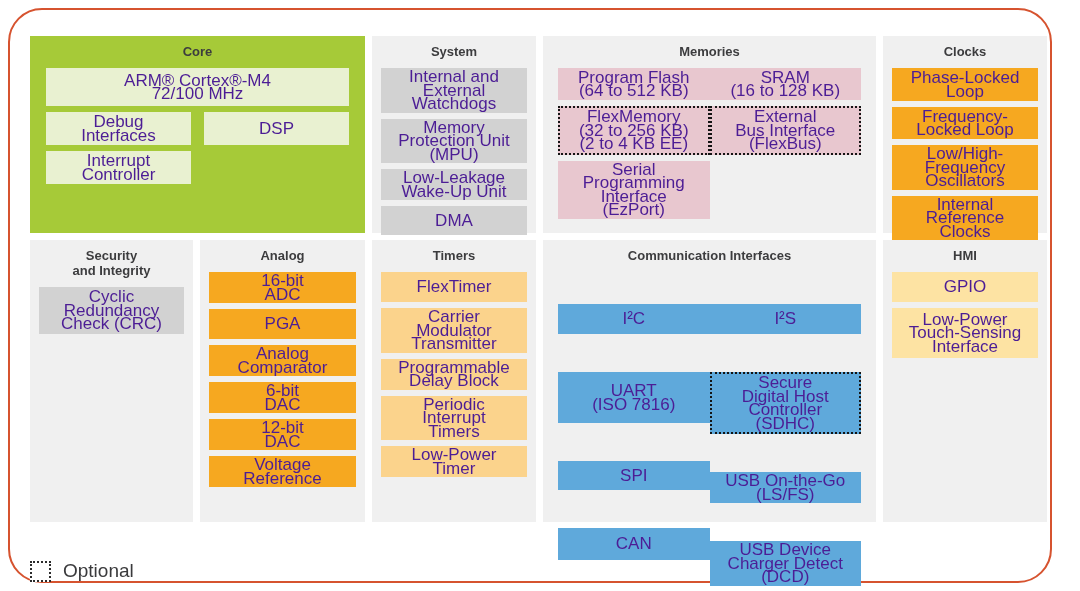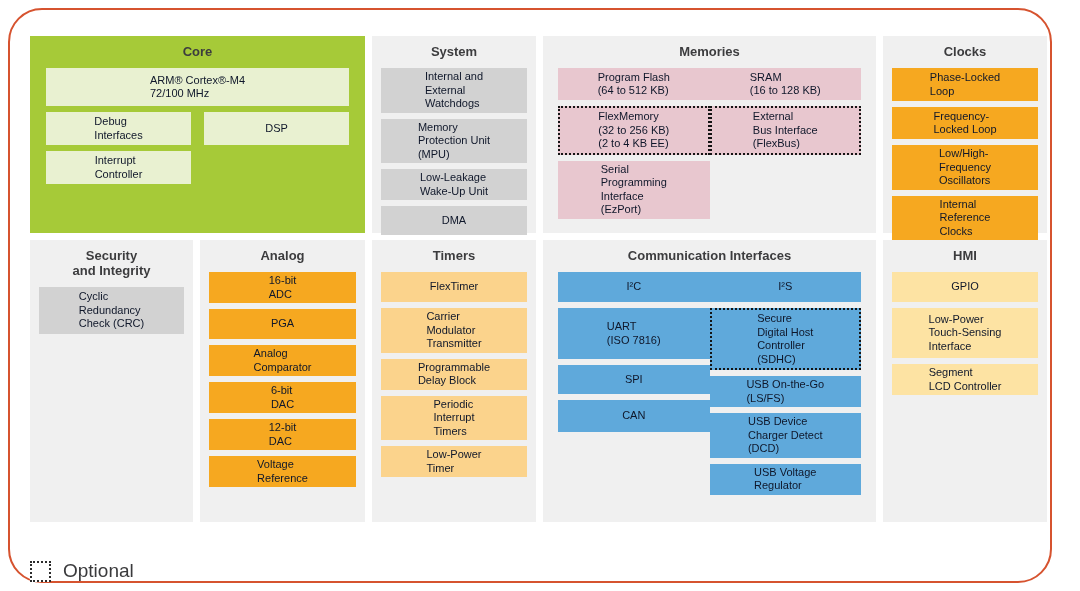--- a/index.html
+++ b/index.html
@@ -23,30 +23,30 @@
   .panel.wide{padding-left:15px;padding-right:15px;}
   .ptitle{
     margin:6px 0 9px 0;text-align:center;font-size:13px;font-weight:bold;
     color:#3C3C3E;line-height:15px;white-space:pre-line;
   }
   .stack{display:flex;flex-direction:column;gap:6px;}
   .cols2{display:grid;grid-template-columns:1fr 1fr;align-items:start;}
   .core-grid{display:grid;grid-template-columns:1fr 1fr;column-gap:13px;row-gap:6px;}
   .span2{grid-column:1 / span 2;}
   .blk{
-    display:flex;align-items:center;justify-content:center;
-    font-size:11px;line-height:13.5px;padding:2px 6px;box-sizing:border-box;
-    white-space:pre-line;color:#0f172a;
+    display:flex;align-items:center;justify-content:center;text-align:center;
+    font-size:17px;line-height:13.5px;padding:2px 6px;box-sizing:border-box;
+    white-space:pre-line;color:#4c1d95;
   }
   .blk.green {background:var(--core-block,#E9F1D1);}
   .blk.gray  {background:var(--gray-block,#D2D2D2);}
   .blk.pink  {background:var(--memory-block,#E8C7CF);}
   .blk.orange{background:var(--clock-block,#F6A820);}
   .blk.lorange{background:var(--timer-block,#FBD38C);}
-  .blk.blue  {background:var(--comm-block,#5FA9DB);}
+  .blk.blue  {background:var(--comm-block,#5FA9DB);margin-top:32px;}
   .blk.yellow{background:var(--hmi-block,#FDE3A3);}
   .blk.dashed{border:2px dotted #141414;}
   .legend{
     position:absolute;left:30px;top:560px;display:flex;align-items:flex-end;gap:12px;
   }
   .legend-box{
     width:21px;height:21px;border:2px dotted #2B2B2B;background:#fff;box-sizing:border-box;
   }
   .legend-label{font-size:19px;color:#3A3A3C;}
 </style>
@@ -197,22 +197,20 @@
       </div>
     </section>
 
     <section class="panel">
       <h2 class="ptitle">HMI</h2>
       <div class="stack">
         <div class="blk yellow" style="min-height:30px">GPIO</div>
         <div class="blk yellow" style="min-height:50px">Low-Power
 Touch-Sensing
 Interface</div>
-        <div class="blk yellow" style="min-height:31px">Segment
-LCD Controller</div>
       </div>
     </section>
 
   </div>
 
   <div class="legend">
     <span class="legend-box"></span>
     <span class="legend-label">Optional</span>
   </div>
 </div>

